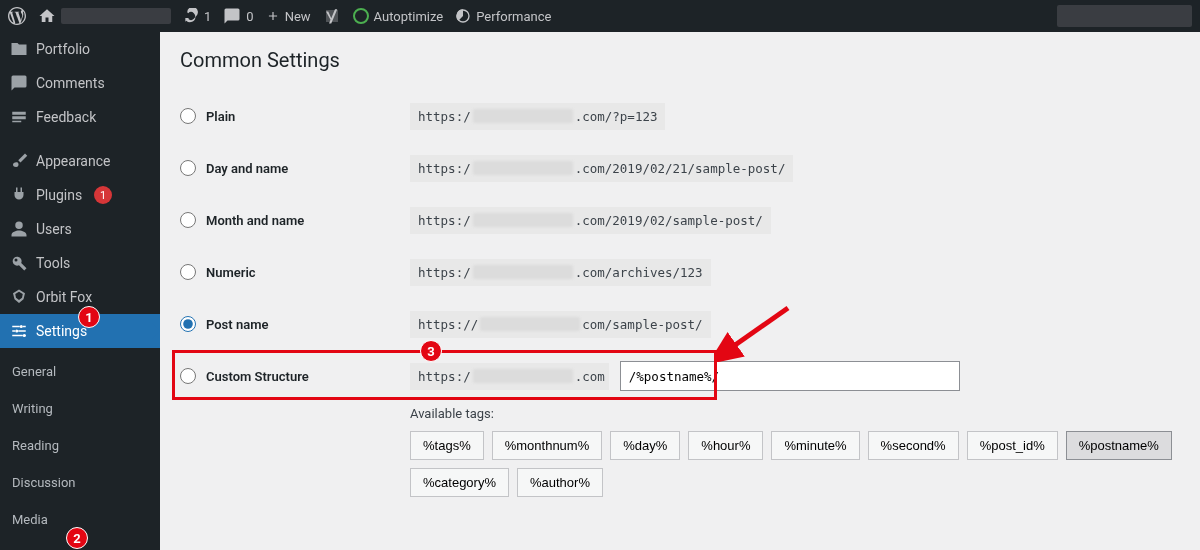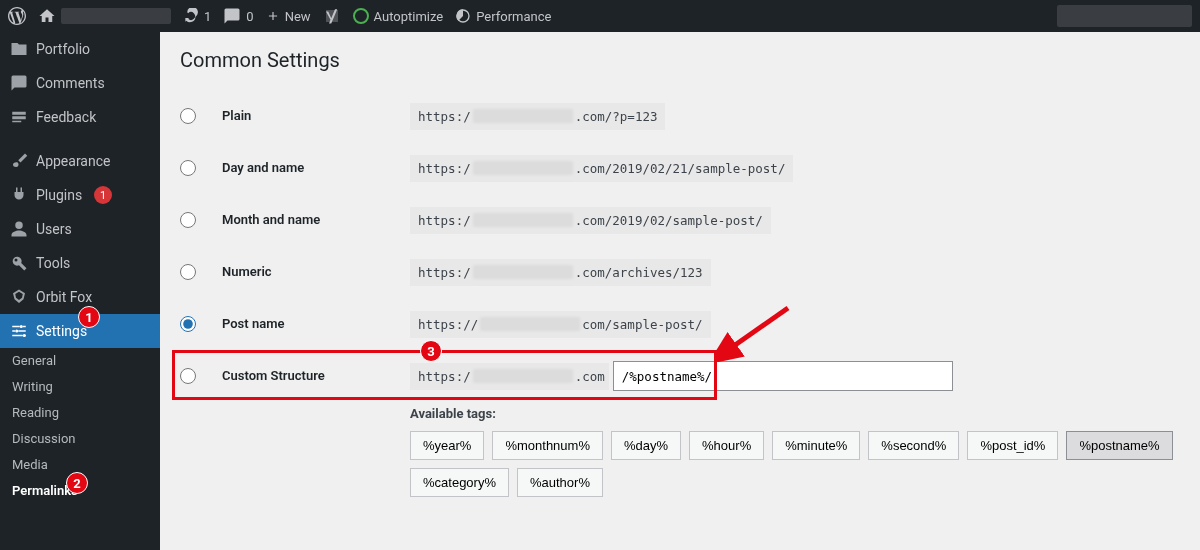--- a/index.html
+++ b/index.html
@@ -16,38 +16,38 @@
   
   .sidebar { position: absolute; top: 32px; left: 0; width: 160px; bottom: 0; background: #1d2327; color: #c3c4c7; font-size: 14px; }
   .sidebar .item { display: flex; align-items: center; gap: 8px; padding: 8px 10px; cursor: pointer; position: relative; }
   .sidebar .item.active { background: #2271b1; color: #fff; }
   .sidebar .item.active::after {
     content: ""; position: absolute; right: -8px; top: 50%; transform: translateY(-50%);
     border: 8px solid transparent; border-left-color: #2271b1; width:0; height:0;
   }
   .sidebar .icon { width: 18px; height: 18px; display: inline-flex; align-items: center; justify-content: center; fill: #9ca2a7; }
   .sidebar .item.active .icon { fill: #fff; }
-  .sidebar .subitem { padding: 5px 12px 6px 12px; font-size: 13px; color: #b4b9be; cursor: pointer; position: relative; }
+  .sidebar .subitem { padding: 16px 12px 6px 12px; font-size: 13px; color: #b4b9be; cursor: pointer; position: relative; }
   .sidebar .subitem.active { color: #fff; font-weight: 600; }
   .sidebar .badge { display:inline-flex; align-items:center; justify-content:center; min-width:18px; height:18px; border-radius:9px; background:#d63638; color:#fff; font-size:11px; padding:0 4px; margin-left:4px;}
   .annot { position: absolute; width: 22px; height: 22px; border-radius: 50%; background: #e30613; color: #fff; font-size: 13px; font-weight: 700; display:flex; align-items:center; justify-content:center; border:1px solid #fff; z-index:50;}
 
   
   .main { position: absolute; top: 32px; left: 160px; right: 0; bottom: 0; padding: 16px 20px; overflow: hidden; }
   .main h2 { font-size: 20px; font-weight: 400; color: #1d2327; margin-bottom: 18px; }
 
   .row { display: flex; align-items: center; min-height: 52px; gap: 10px; }
-  .row .radio-col { width: 220px; display: flex; gap: 26px; font-weight: 600; color: #1d2327; cursor: pointer;}
+  .row .radio-col { width: 220px; display: flex; align-items: center; gap: 10px; font-weight: 600; color: #1d2327; cursor: pointer;}
   .row .radio-col input { width:16px; height:16px; accent-color: #2271b1; cursor:pointer;}
   .row .url-col { font-family: Consolas, Monaco, monospace; font-size: 12.5px; display: flex; align-items: center; }
   .url-box { background: #e8e8e8; padding: 6px 8px; display:inline-flex; align-items:center;text-align:right; }
   .url-blur { display:inline-block; width:100px; height:14px; background:#dcdcdc; border-radius:2px; filter: blur(1px); margin:0 2px;}
-  .custom-input { width: 340px; height: 30px; border: 1px solid #8c8f94; padding: 0 8px; font-family: Consolas, Monaco, monospace; font-size: 12.5px; background:#fff; margin-left:4px; }
-
-  .avail-label { font-size: 13px; color: #3c434a; margin: 4px 0 10px 230px; font-weight: bold; }
+  .custom-input { width: 340px; height: 30px; border: 1px solid #8c8f94; padding: 0 8px; font-family: Consolas, Monaco, monospace; font-size: 12.5px; background:#fff; margin-left:11px; }
+
+  .avail-label { font-size: 13px; color: #3c434a; margin: 4px 0 10px 230px; }
   .tags { margin-left: 230px; display: flex; flex-wrap: wrap; gap: 8px; }
   .tag { border: 1px solid #c3c4c7; background: #f6f7f7; padding: 6px 12px; font-size: 13px; cursor: pointer; }
   .tag.active { background: #dcdcde; border-color: #8c8f94; }
 
   
   .hl-box { position: absolute; border: 3px solid #e30613; pointer-events: none; }
 
   
   .arrow { position: absolute; pointer-events: none; }
 
@@ -284,21 +284,21 @@
           <span class="url-blur"></span>
           <span>.com</span>
         </span>
       <input class="custom-input" value="/%postname%/" style="">
     </div>
   </div>
 
   <div class="avail-label">Available tags:</div>
 
   <div class="tags">
-    <button class="tag">%year%</button>
+    <button class="tag">%tags%</button>
     <button class="tag">%monthnum%</button>
     <button class="tag">%day%</button>
     <button class="tag">%hour%</button>
     <button class="tag">%minute%</button>
     <button class="tag">%second%</button>
     <button class="tag">%post_id%</button>
     <button class="tag active">%postname%</button>
     <button class="tag">%category%</button>
     <button class="tag">%author%</button>
   </div>

